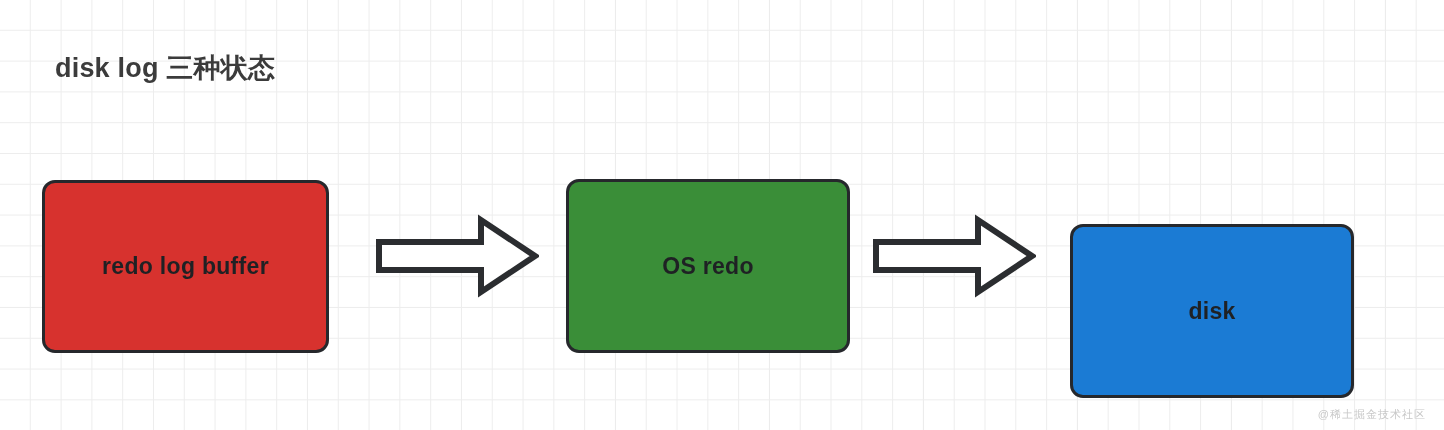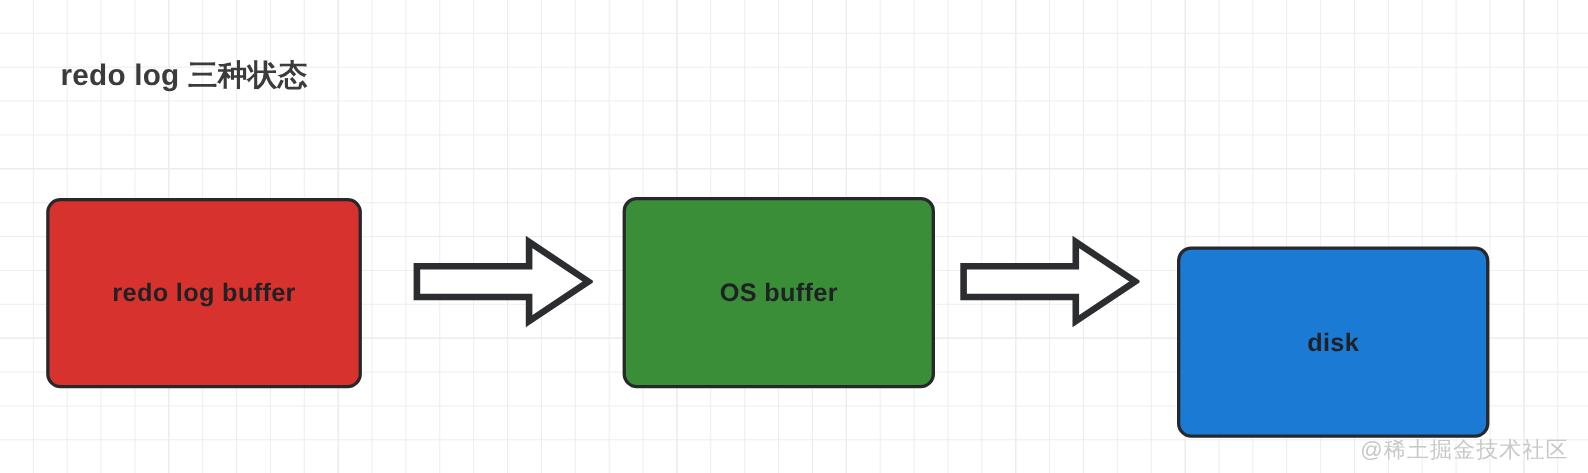--- a/index.html
+++ b/index.html
@@ -96,45 +96,45 @@
     fill: #ffffff;
     stroke: #2b2d30;
     stroke-width: 6;
     stroke-linejoin: miter;
   }
 
   .watermark {
     position: absolute;
     right: 18px;
     bottom: 8px;
-    font-size: 20px;
+    font-size: 11px;
     color: #c8c8c8;
     letter-spacing: 1px;
     white-space: nowrap;
   }
 </style>
 </head>
 <body>
 
 <div id="canvas">
 
-  <div class="title">redo log 三种状态</div>
+  <div class="title">disk log 三种状态</div>
 
   <div class="node" id="node-redo-log-buffer">
     <span class="node-label">redo log buffer</span>
   </div>
 
   <div class="arrow" id="arrow-buffer-to-cache">
     <svg viewBox="0 0 164 84" preserveAspectRatio="none">
       <polygon points="4,28 106,28 106,6 160,42 106,78 106,56 4,56"></polygon>
     </svg>
   </div>
 
   <div class="node" id="node-os-cache">
-    <span class="node-label">OS buffer</span>
+    <span class="node-label">OS redo</span>
   </div>
 
   <div class="arrow" id="arrow-cache-to-disk">
     <svg viewBox="0 0 164 84" preserveAspectRatio="none">
       <polygon points="4,28 106,28 106,6 160,42 106,78 106,56 4,56"></polygon>
     </svg>
   </div>
 
   <div class="node" id="node-disk">
     <span class="node-label">disk</span>

